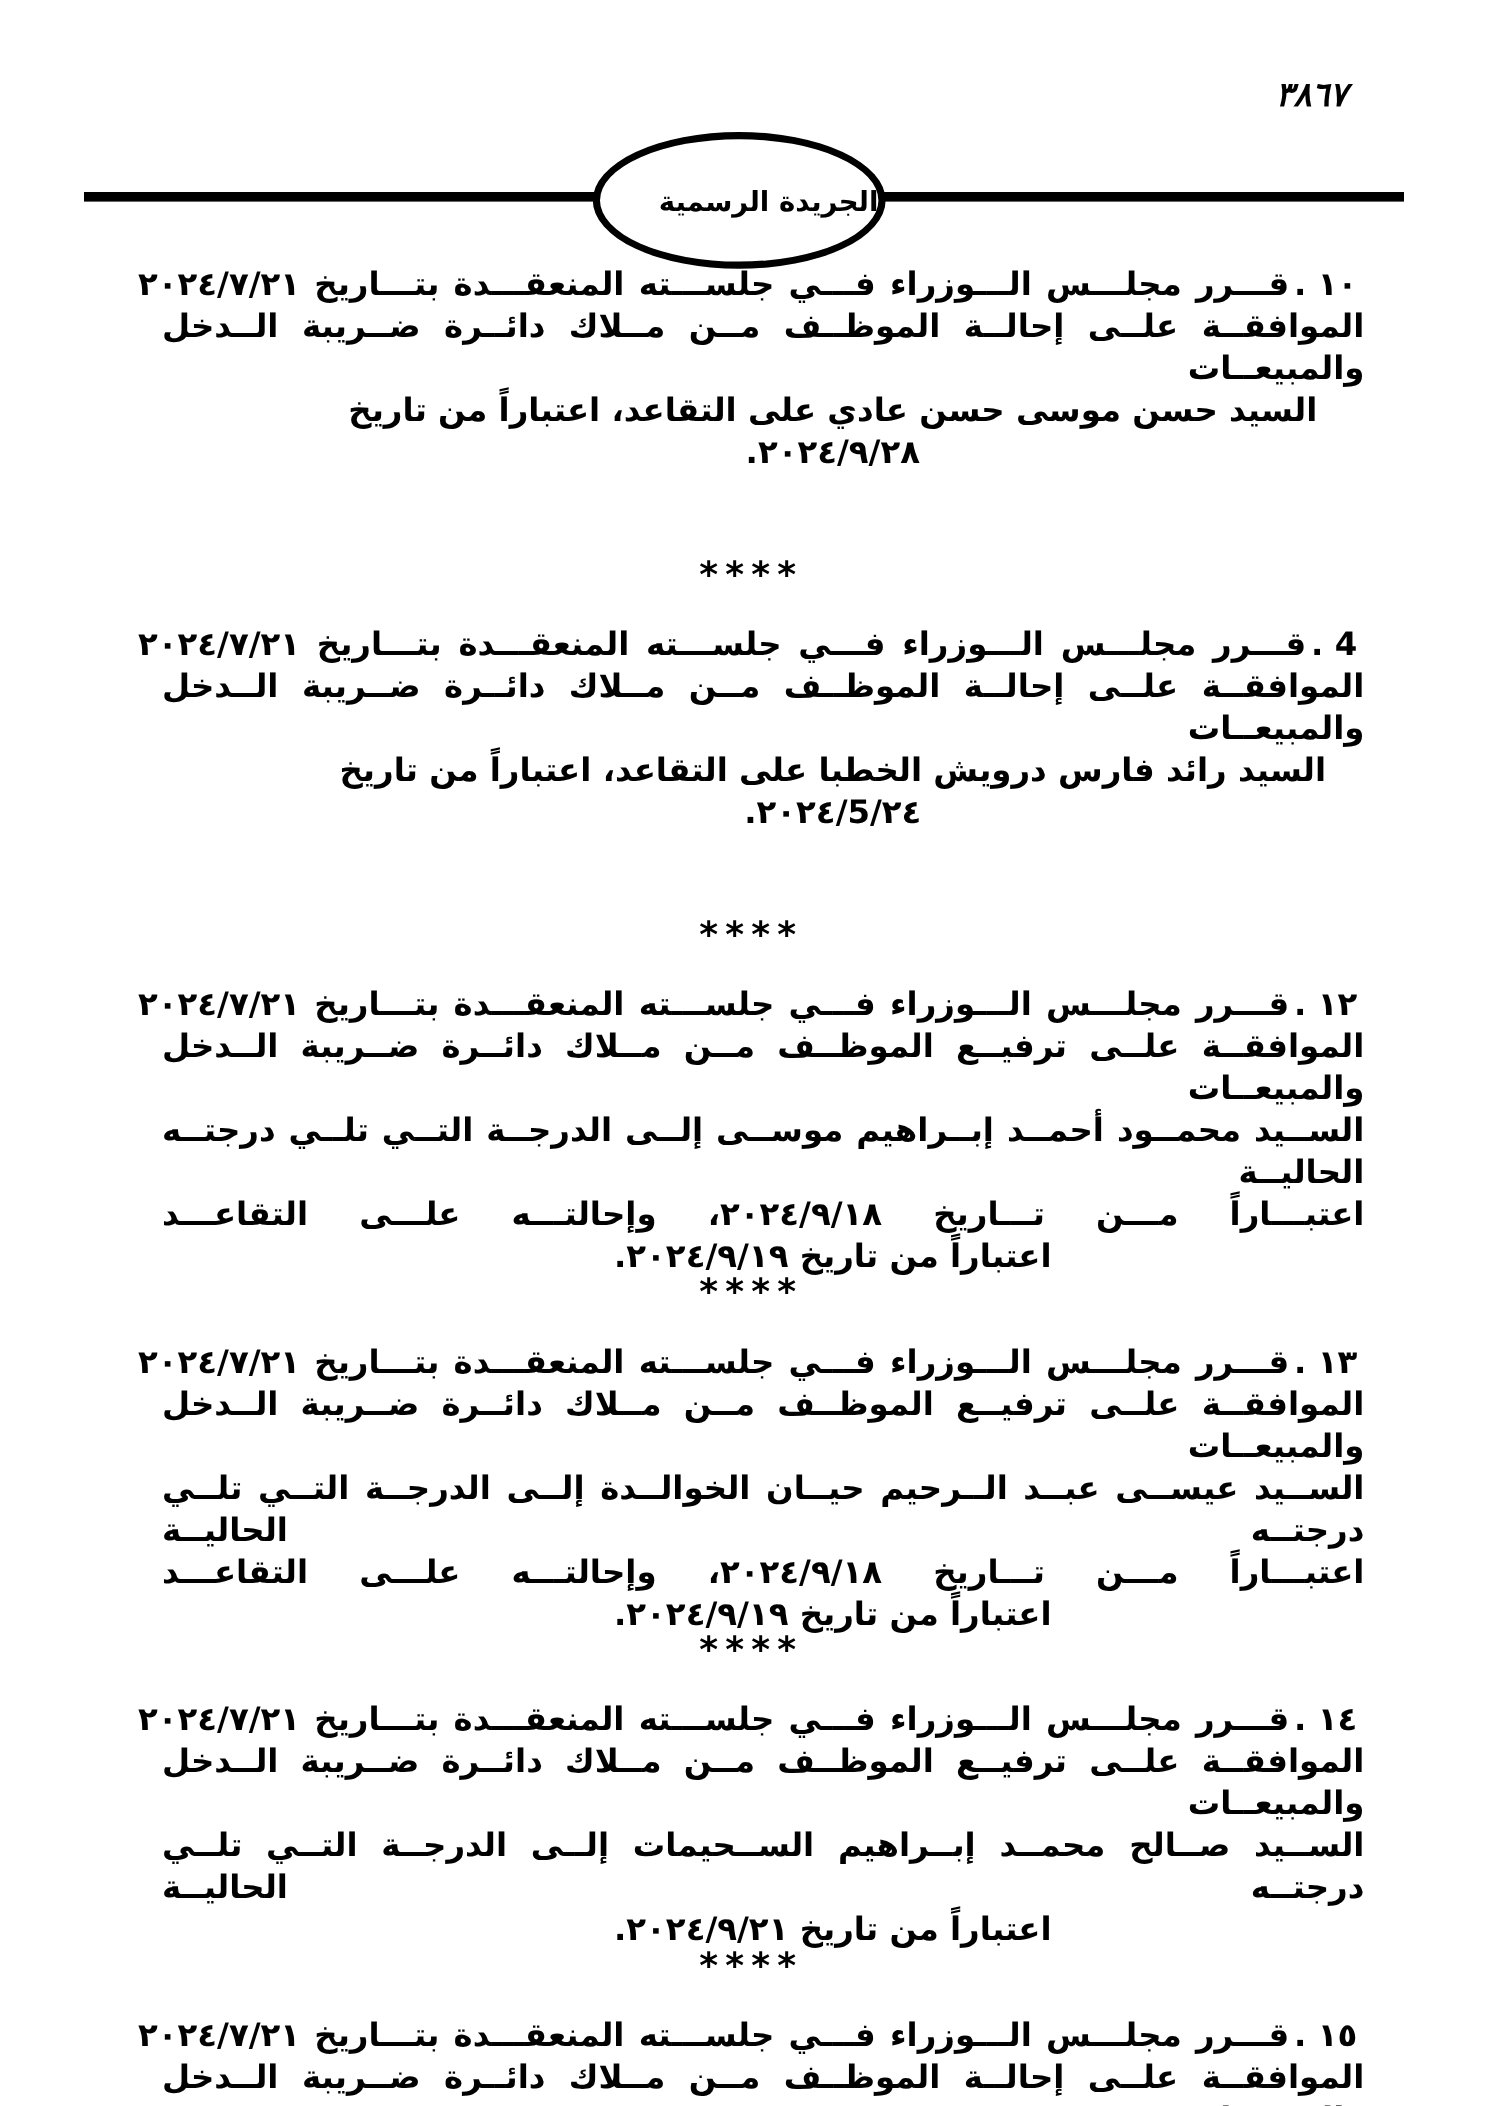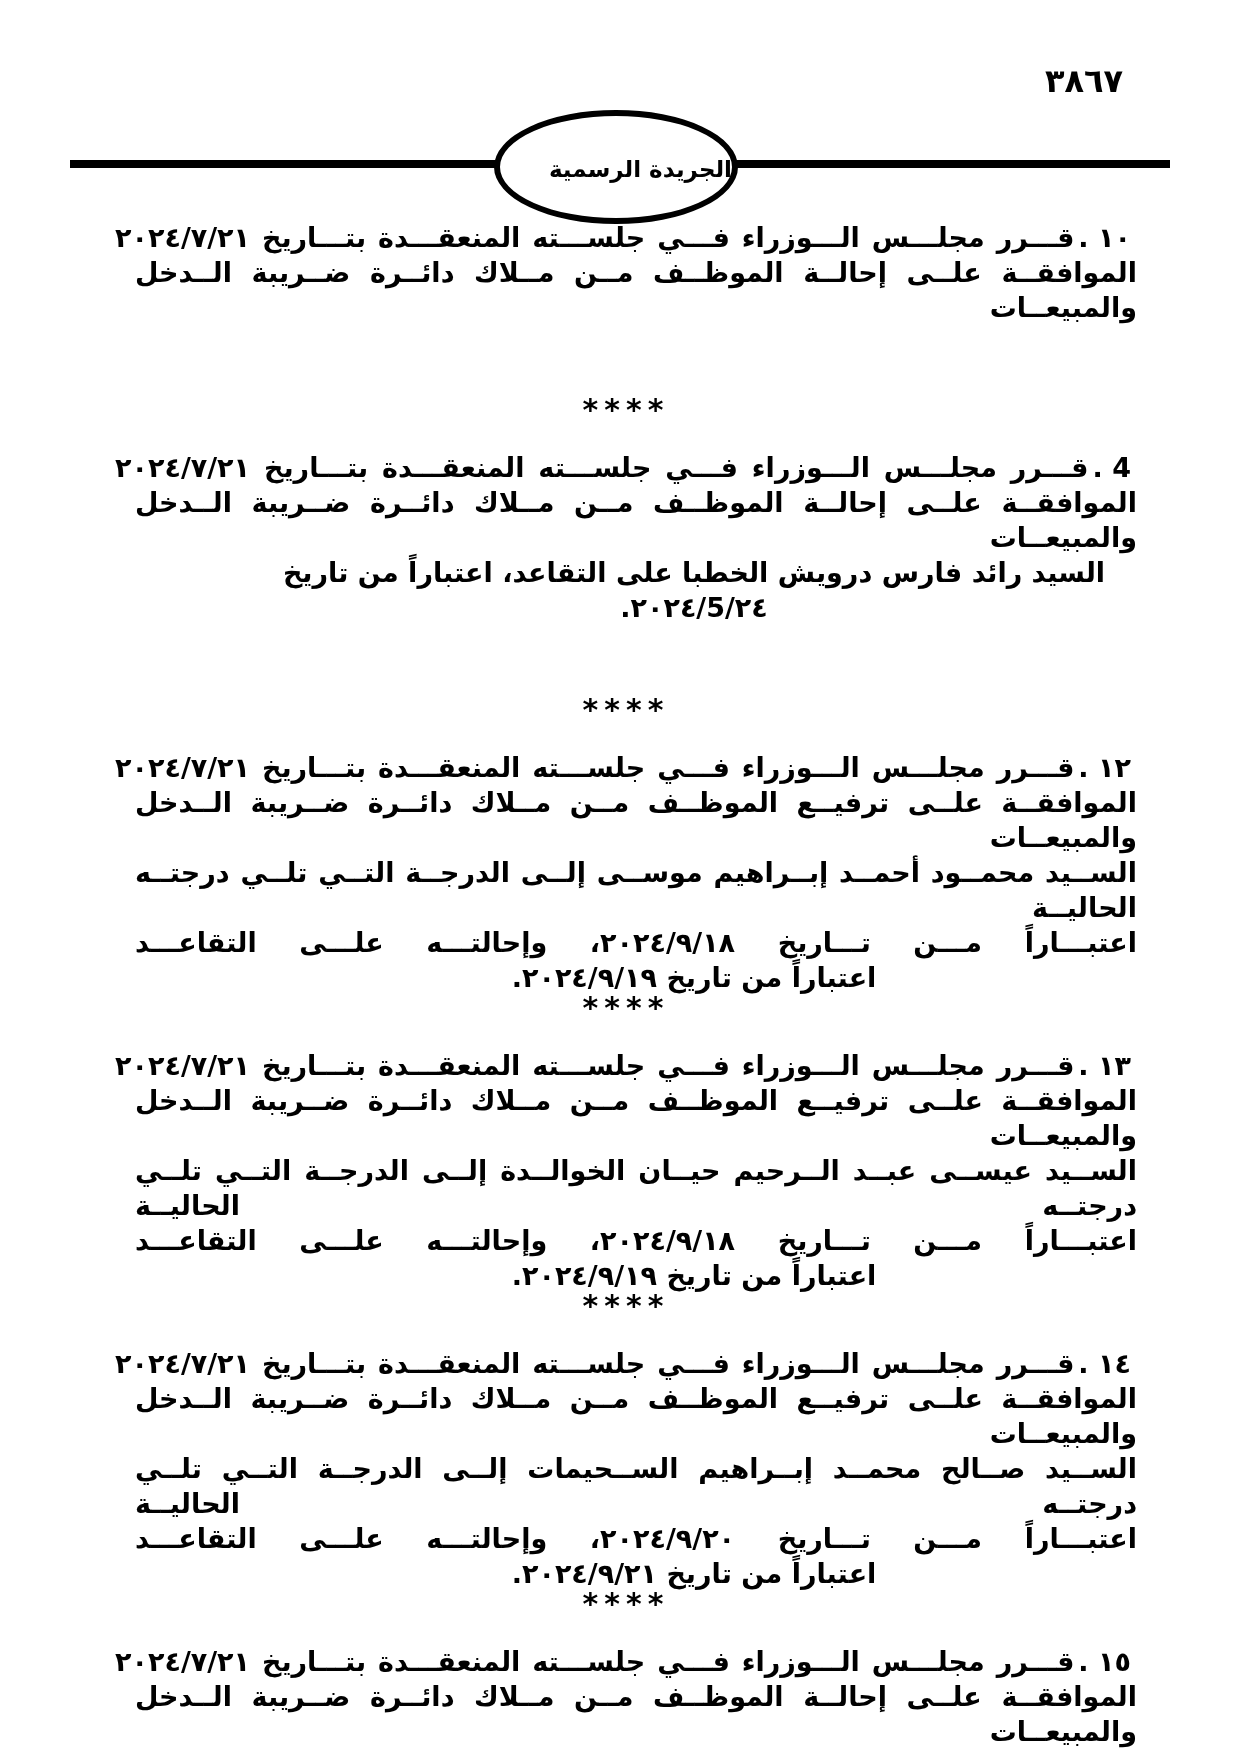--- a/index.html
+++ b/index.html
@@ -5,22 +5,22 @@
   html, body { margin: 0; padding: 0; }
   body {
     width: 1241px; height: 1755px;
     background: #ffffff; color: #000000;
     font-family: "DejaVu Sans", sans-serif;
     position: relative;
     overflow: hidden;
   }
   .page-number {
     position: absolute; top: 62px; right: 118px;
-    font-size: 32px; font-weight: bold;
-    letter-spacing: 10px; direction: ltr;
+    font-size: 28px; font-weight: bold;
+    letter-spacing: 10px; direction: ltr; font-style: italic;
   }
   .header-rule {
     position: absolute; top: 160px; left: 70px;
     width: 1100px; height: 8px; background: #000;
   }
   .gazette-oval {
     position: absolute; top: 110px; left: 494px;
     width: 232px; height: 102px;
     background: #fff; border: 6px solid #000; border-radius: 50%;
     display: flex; align-items: center; justify-content: flex-end;
@@ -61,20 +61,21 @@
   <span class="title">الجريدة الرسمية</span>
 </div>
 
 <div class="content" id="decisions">
     <div class="item">
       <div class="first-line">
         <span class="num">١٠ .</span>
         <span class="jtext">قـــرر مجلـــس الـــوزراء فـــي جلســـته المنعقـــدة بتـــاريخ ٢٠٢٤/٧/٢١</span>
       </div>
       <div class="jline">الموافقــة علــى إحالــة الموظــف مــن مــلاك دائــرة ضــريبة الــدخل والمبيعــات</div>
+      <div class="cline">السيد حسن موسى حسن عادي على التقاعد، اعتباراً من تاريخ ٢٠٢٤/٩/٢٨.</div>
     </div>
     <div class="sep wide">****</div>
     <div class="item">
       <div class="first-line">
         <span class="num">4 .</span>
         <span class="jtext">قـــرر مجلـــس الـــوزراء فـــي جلســـته المنعقـــدة بتـــاريخ ٢٠٢٤/٧/٢١</span>
       </div>
       <div class="jline">الموافقــة علــى إحالــة الموظــف مــن مــلاك دائــرة ضــريبة الــدخل والمبيعــات</div>
       <div class="cline">السيد رائد فارس درويش الخطبا على التقاعد، اعتباراً من تاريخ ٢٠٢٤/5/٢٤.</div>
     </div>
@@ -101,21 +102,20 @@
       <div class="cline">اعتباراً من تاريخ ٢٠٢٤/٩/١٩.</div>
     </div>
     <div class="sep tight">****</div>
     <div class="item">
       <div class="first-line">
         <span class="num">١٤ .</span>
         <span class="jtext">قـــرر مجلـــس الـــوزراء فـــي جلســـته المنعقـــدة بتـــاريخ ٢٠٢٤/٧/٢١</span>
       </div>
       <div class="jline">الموافقــة علــى ترفيــع الموظــف مــن مــلاك دائــرة ضــريبة الــدخل والمبيعــات</div>
       <div class="jline">الســيد صــالح محمــد إبــراهيم الســحيمات إلــى الدرجــة التــي تلــي درجتــه الحاليــة</div>
-      <div class="jline">اعتبـــاراً مـــن تـــاريخ ٢٠٢٤/٩/٢٠، وإحالتـــه علـــى التقاعـــد</div>
       <div class="cline">اعتباراً من تاريخ ٢٠٢٤/٩/٢١.</div>
     </div>
     <div class="sep tight">****</div>
     <div class="item">
       <div class="first-line">
         <span class="num">١٥ .</span>
         <span class="jtext">قـــرر مجلـــس الـــوزراء فـــي جلســـته المنعقـــدة بتـــاريخ ٢٠٢٤/٧/٢١</span>
       </div>
       <div class="jline">الموافقــة علــى إحالــة الموظــف مــن مــلاك دائــرة ضــريبة الــدخل والمبيعــات</div>
     </div>

